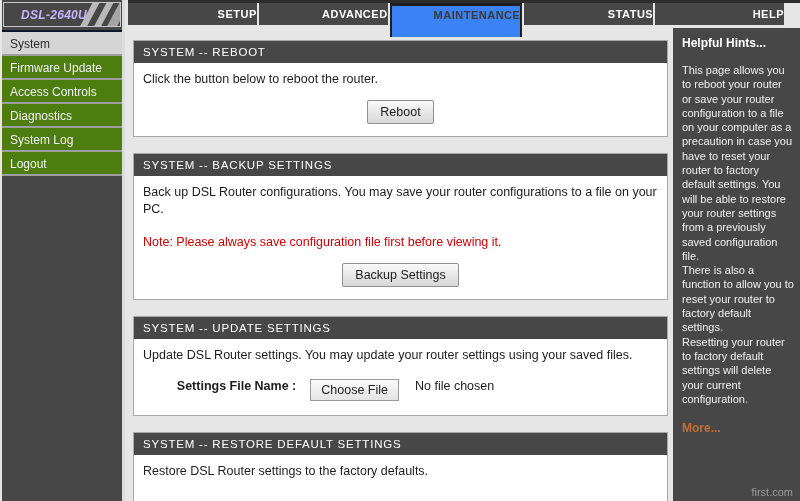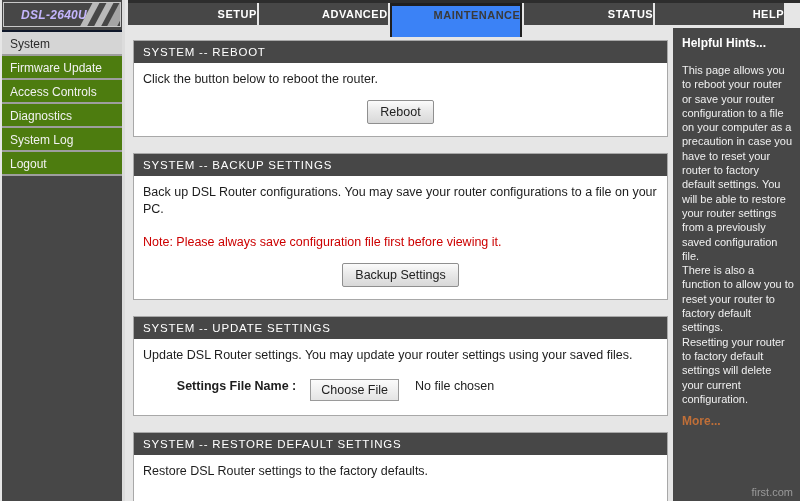--- a/index.html
+++ b/index.html
@@ -93,21 +93,21 @@
   .file-status { font-size: 12.5px; margin-left: 16px; color: #1d1d1d; }
 
   
   .hints {
     position: absolute; left: 673px; right: 0; top: 28px; bottom: 0;
     background: #474747; color: #f0f0f0; padding: 8px 6px 8px 9px;
   }
   .hints-title { font-size: 12px; font-weight: bold; margin-bottom: 13px; color:#fff; }
   .hints-para { font-size: 11px; line-height: 1.3; color: #f0f0f0; }
   .hints-more {
-    margin-top: 8px; color: #c06f38; font-weight: bold; font-size: 12px;
+    margin-top: 15px; color: #c06f38; font-weight: bold; font-size: 12px;
     cursor: pointer;
   }
   .watermark {
     position: absolute; right: 7px; bottom: 3px;
     color: #9a9a9a; font-size: 11px;
   }
 </style>
 </head>
 <body>
 

